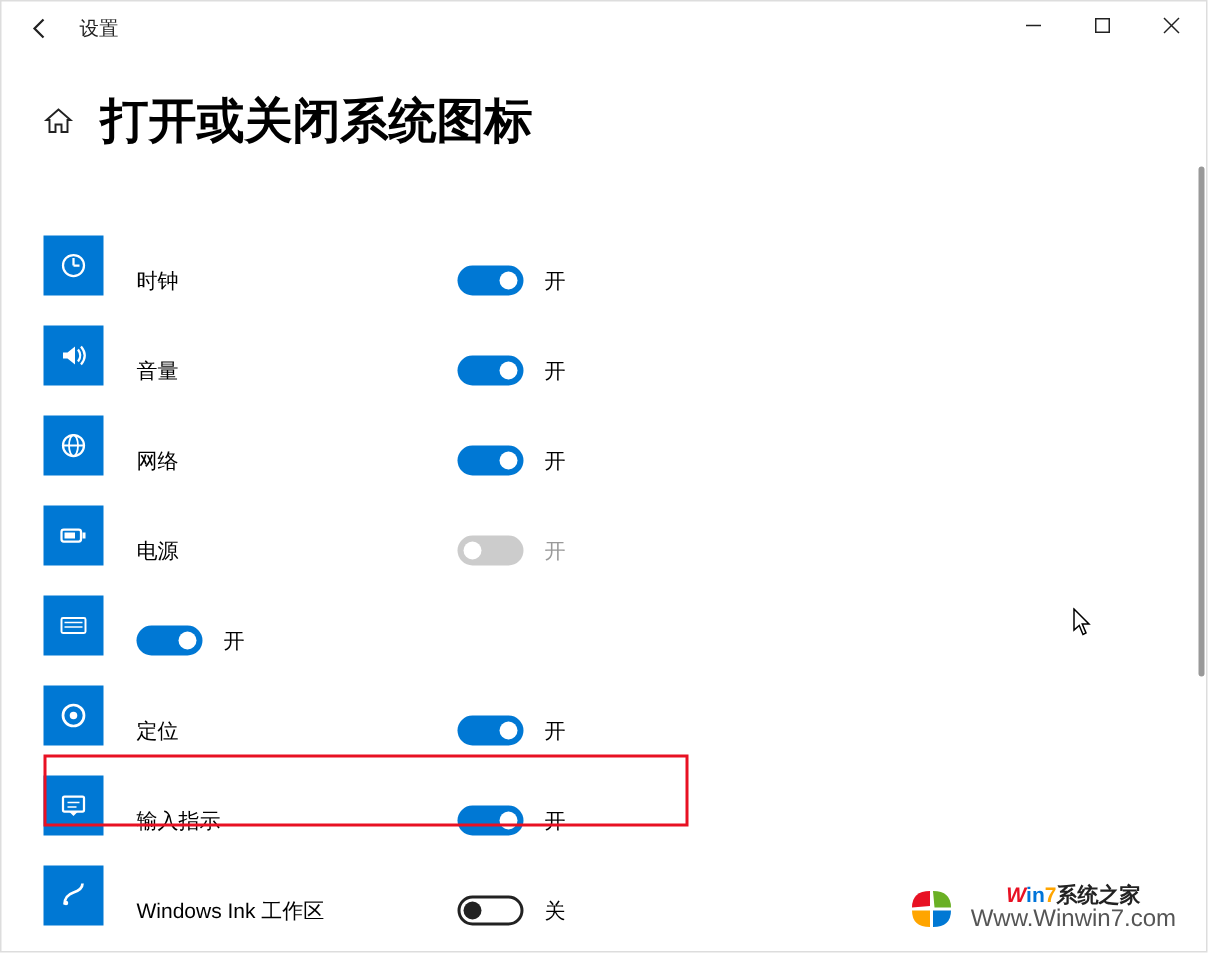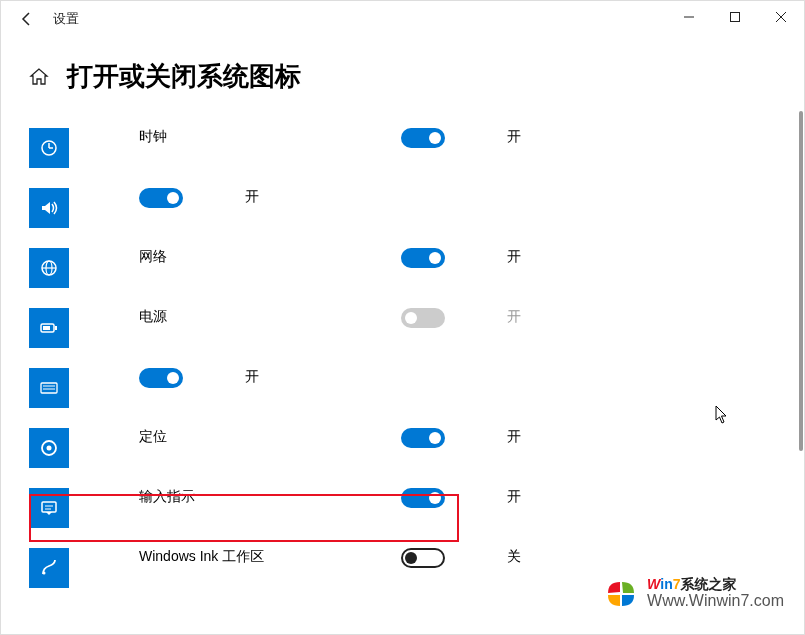--- a/index.html
+++ b/index.html
@@ -45,30 +45,29 @@
   }
   .header-row {
     display:flex; align-items:center;
     margin-bottom: 34px;
   }
   .home-icon {
     width:20px; height:20px;
     margin-right: 18px;
   }
   .page-title {
-    font-size: 26px;
+    font-size: 32px;
     font-weight: 600;
     color: #000;
   }
   .setting-row {
     display:flex;
-    align-items:flex-start;
+    align-items:flex-end;
     height: 60px;
     position: relative;
-    gap: 48px;
   }
   .icon-tile {
     width: 40px; height: 40px;
     background: #0078d4;
     display:flex; align-items:center; justify-content:center;
     margin-right: 22px;
   }
   .icon-tile svg { fill:#fff; width:20px; height:20px; }
   .row-label {
     font-size: 14px;
@@ -106,22 +105,22 @@
     pointer-events:none;
   }
   .scrollbar {
     position:absolute;
     right:1px; top:110px;
     width:4px; height:340px; background:#999;
     border-radius:2px;
   }
   .watermark {
     position:absolute;
-    right:20px; bottom:24px;
-    display:flex; align-items:center; gap:8px;
+    right:20px; bottom:12px;
+    display:flex; align-items:center; gap:8px;text-align:center;
   }
   .watermark .logo {
     width:34px; height:34px;
   }
   .watermark .wmtext { line-height:1.1; font-size:11px; }
   .watermark .wm1 { color:#0074d9; font-weight:bold; font-size:14px; }
   .watermark .wm1 b { color:#e81123; font-style:italic; }
   .watermark .wm1 span.y { color:#ffa500; }
   .watermark .wm2 { color:#555; font-size:16px; }
   .cursor-ptr {
@@ -183,20 +182,21 @@
         <div class="state-text">开</div>
       </div>
       <div class="setting-row">
         <div class="icon-tile">
           <svg viewBox="0 0 20 20">
             <path d="M3 8 H6 L11 4 V16 L6 12 H3 Z" fill="#fff"></path>
             <path d="M13 6 Q16 10 13 14" stroke="#fff" fill="none" stroke-width="1.5"></path>
             <path d="M15 4 Q20 10 15 16" stroke="#fff" fill="none" stroke-width="1.5"></path>
           </svg>
         </div>
+        <div class="row-label">音量</div>
         <div class="toggle on">
           <div class="knob"></div>
         </div>
         <div class="state-text">开</div>
       </div>
       <div class="setting-row">
         <div class="icon-tile">
           <svg viewBox="0 0 20 20">
             <circle cx="10" cy="10" r="7" fill="none" stroke="#fff" stroke-width="1.5"></circle>
             <ellipse cx="10" cy="10" rx="3" ry="7" fill="none" stroke="#fff" stroke-width="1.2"></ellipse>

